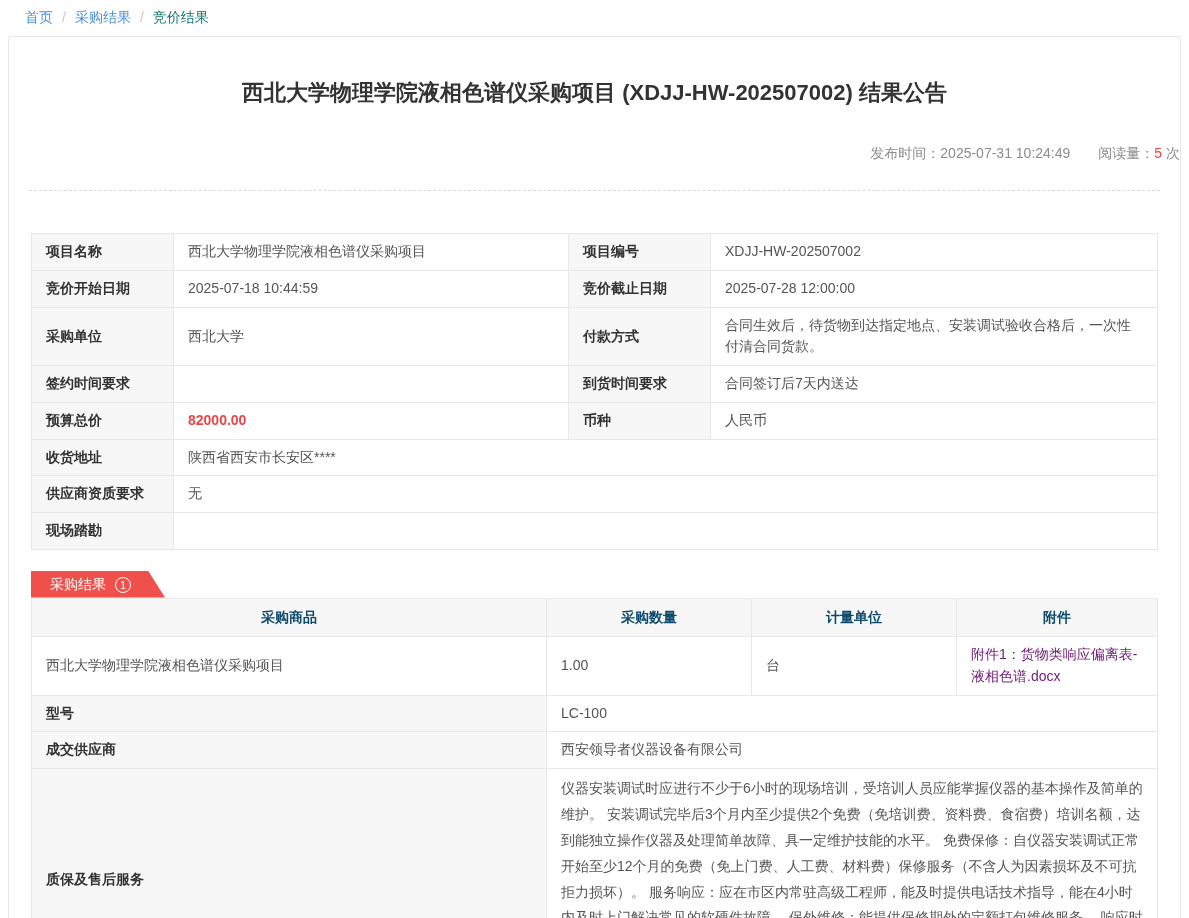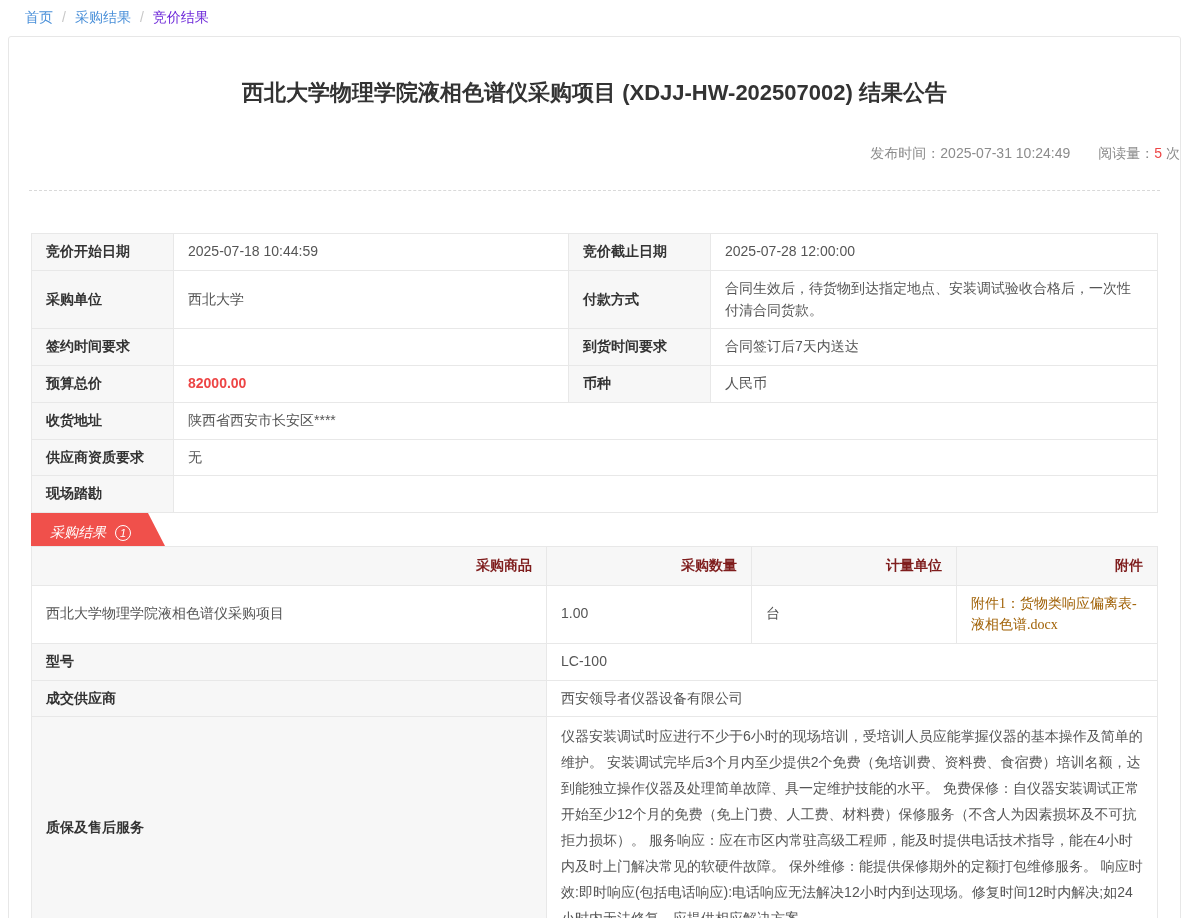--- a/index.html
+++ b/index.html
@@ -12,21 +12,21 @@
   }
   
   .breadcrumb {
     padding: 9px 0 9px 25px;
     font-size: 14px;
     color: #999;
     line-height: 1.2;
   }
   .breadcrumb .bc-link { color: #4a90d9; text-decoration: none; cursor: pointer; }
   .breadcrumb .sep { color: #c8c8c8; margin: 0 9px; }
-  .breadcrumb .current { color: #6d28d9; }
+  .breadcrumb .current { color: #0f766e; }
 
   
   .card {
     margin: 1px 8px 0 8px;
     border: 1px solid #e7e7e7;
     border-radius: 3px;
     background: #fff;
     min-height: 884px;
     padding-bottom: 14px;
   }
@@ -71,48 +71,48 @@
     font-weight: bold;
     color: #333;
   }
   .col-label { width: 142px; }
   .red-text { color: #ed4545; font-weight: bold; }
   .empty-cell { min-height: 21px; }
 
   
   .result-badge {
     display: inline-block;
+    margin-top: 21px;
     background: #f0504b;
     color: #fff;
     font-size: 14px;
     line-height: 17px;
-    padding: 11px 34px 5px 19px;
+    padding: 5px 34px 5px 19px;
     clip-path: polygon(0 0, calc(100% - 17px) 0, 100% 100%, 0 100%);
     vertical-align: bottom;
-    font-style: italic;
   }
   .result-badge .badge-num {
     display: inline-block;
     width: 16px; height: 16px;
     line-height: 15px;
     border: 1px solid #fff;
     border-radius: 50%;
     text-align: center;
     font-size: 11px;
     margin-left: 9px;
   }
 
   table.result-table th {
     background: #f7f7f7;
-    text-align: right;
+    text-align: center;
     font-weight: bold;
-    color: #7f1d1d;
+    color: #0c4a6e;
     padding: 8px 14px;
   }
-  .attach-link { color: #a16207; text-decoration: none; cursor: pointer; font-family: Liberation Serif, serif; }
+  .attach-link { color: #701a75; text-decoration: none; cursor: pointer; }
   .svc-text { line-height: 1.85; }
 </style>
 </head>
 <body>
 
 <div class="breadcrumb">
   <a class="bc-link">首页</a><span class="sep">/</span><a class="bc-link">采购结果</a><span class="sep">/</span><span class="current">竞价结果</span>
 </div>
 
 <div class="card">
@@ -129,20 +129,26 @@
 
     
     <table class="info-table">
       <colgroup>
           <col class="col-label">
           <col style="width:395px">
           <col class="col-label">
           <col>
         </colgroup>
       <tbody>
+          <tr>
+        <td class="lbl">项目名称</td>
+        <td>西北大学物理学院液相色谱仪采购项目</td>
+        <td class="lbl">项目编号</td>
+        <td>XDJJ-HW-202507002</td>
+      </tr>
       <tr>
         <td class="lbl">竞价开始日期</td>
         <td>2025-07-18 10:44:59</td>
         <td class="lbl">竞价截止日期</td>
         <td>2025-07-28 12:00:00</td>
       </tr>
       <tr>
         <td class="lbl">采购单位</td>
         <td>西北大学</td>
         <td class="lbl">付款方式</td>

